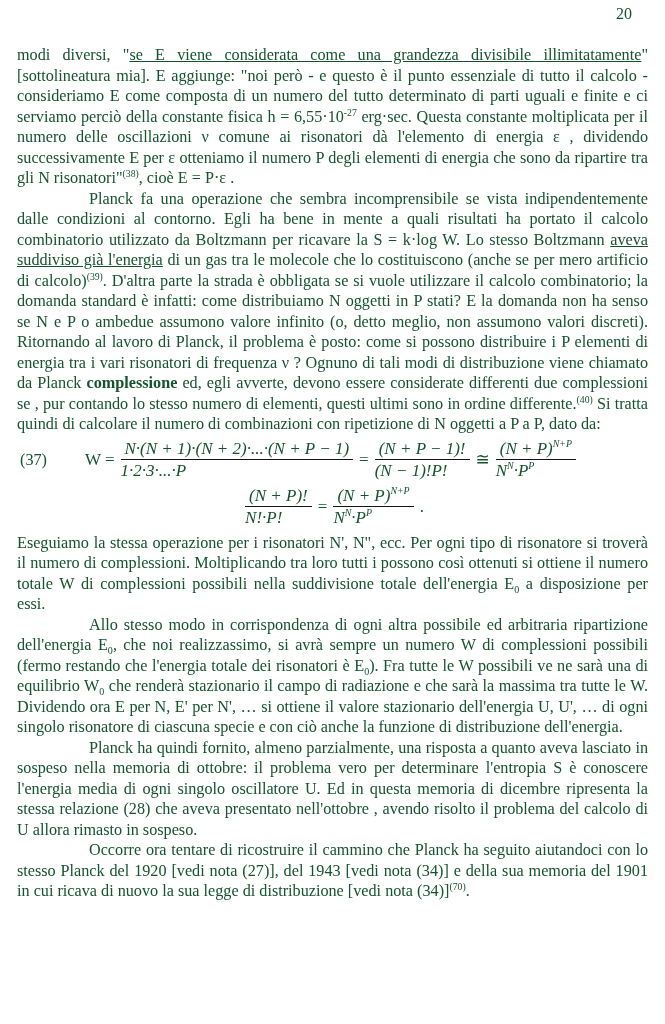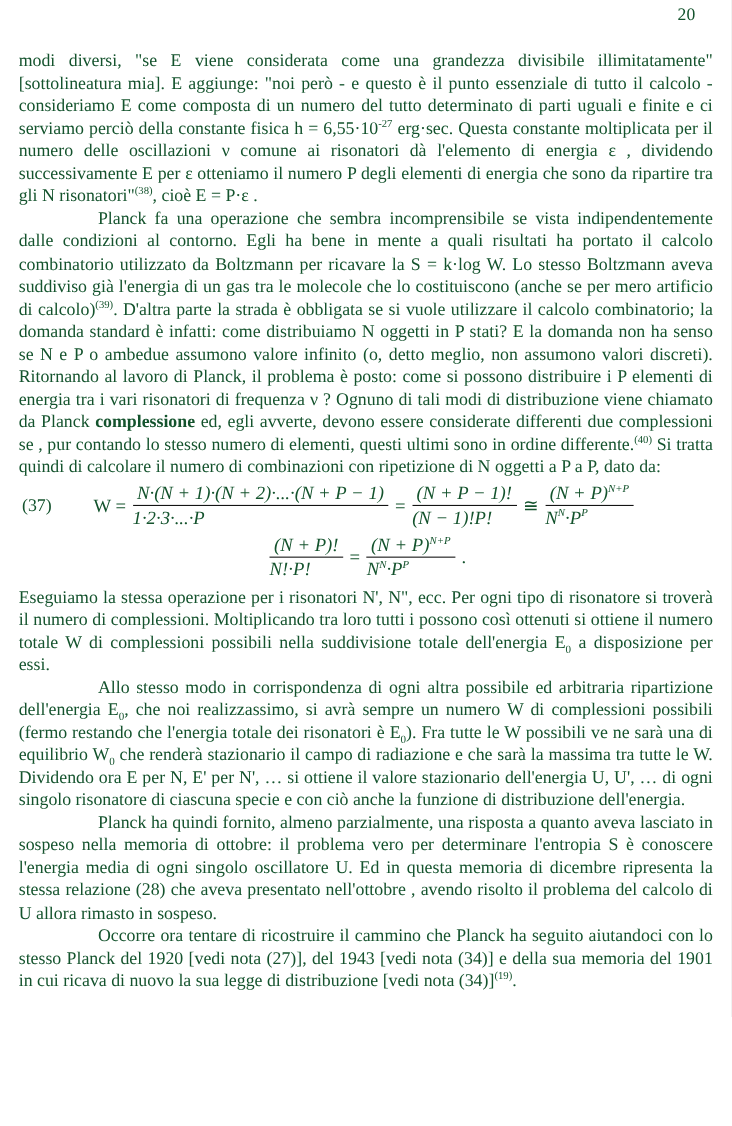--- a/index.html
+++ b/index.html
@@ -10,21 +10,21 @@
   }
   .page-number {
     position:absolute; top:5px; right:33px; font-size:16px;
   }
   .doc-body {
     position:absolute; top:45px; left:17px; width:631px;
     font-size:16.2px; line-height:20.5px; text-align:justify;
   }
   .doc-body p { margin:0; }
   p.indent { text-indent:72px; }
-  .u { }
+  .u { text-decoration:underline; }
   .b { font-weight:bold; }
   sup.sup { font-size:0.60em; line-height:0; }
   sub.sub { font-size:0.62em; line-height:0; }
   .equation {
     position:relative; text-align:center; margin:4px 0 5px 0;
     font-size:17px; line-height:1.15; white-space:nowrap;text-decoration:underline;
   }
   .eq-label {
     position:absolute; left:3px; top:50%; transform:translateY(-50%);
     font-size:16.2px; font-style:normal;
@@ -41,15 +41,15 @@
 <div class="page">
   <div class="page-number">20</div>
   <div class="doc-body">
       <p><span>modi diversi, "</span><span class="u">se E viene considerata come una grandezza divisibile illimitatamente</span><span>" [sottolineatura mia]. E aggiunge: "noi però - e questo è il punto essenziale di tutto il calcolo - consideriamo E come composta di un numero del tutto determinato di parti uguali e finite e ci serviamo perciò della constante fisica h = 6,55·10</span><sup class="sup">-27</sup><span> erg·sec. Questa constante moltiplicata per il numero delle oscillazioni ν comune ai risonatori dà l'elemento di energia ε , dividendo successivamente E per ε  otteniamo il numero P degli elementi di energia che sono da ripartire tra gli N risonatori"</span><sup class="sup">(38)</sup><span>, cioè E = P·ε .</span></p>
       <p class="indent"><span>Planck fa una operazione che sembra incomprensibile se vista indipendentemente dalle condizioni al contorno. Egli ha bene in mente a quali risultati ha portato il calcolo combinatorio utilizzato da Boltzmann per ricavare la S = k·log W. Lo stesso Boltzmann </span><span class="u">aveva suddiviso già l'energia</span><span> di un gas tra le molecole che lo costituiscono (anche se per mero artificio di calcolo)</span><sup class="sup">(39)</sup><span>. D'altra parte la strada è obbligata se si vuole utilizzare il calcolo combinatorio; la domanda standard è infatti: come distribuiamo N oggetti in P stati? E la domanda non ha senso se N e P o ambedue assumono valore infinito (o, detto meglio, non assumono valori discreti). Ritornando al lavoro di Planck, il problema è posto: come si possono distribuire i P elementi di energia tra i vari risonatori di frequenza ν ? Ognuno di tali modi di distribuzione viene chiamato da Planck </span><span class="b">complessione</span><span> ed, egli avverte, devono essere considerate differenti due complessioni se , pur contando lo stesso numero di elementi, questi ultimi sono in ordine differente.</span><sup class="sup">(40)</sup><span> Si tratta quindi di calcolare il numero di combinazioni con ripetizione di N oggetti a P a P, dato da:</span></p>
       <div class="equation"><span class="eq-label">(37)</span><span class="eq-op"><span>W = </span></span><span class="frac"><span class="num"><span>N·(N + 1)·(N + 2)·...·(N + P − 1)</span></span><span class="den"><span>1·2·3·...·P</span></span></span><span class="eq-op"><span> = </span></span><span class="frac"><span class="num"><span>(N + P − 1)!</span></span><span class="den"><span>(N − 1)!P!</span></span></span><span class="eq-op"><span> ≅ </span></span><span class="frac"><span class="num"><span>(N + P)</span><sup class="sup">N+P</sup></span><span class="den"><span>N</span><sup class="sup">N</sup><span>·P</span><sup class="sup">P</sup></span></span></div>
       <div class="equation"><span class="frac"><span class="num"><span>(N + P)!</span></span><span class="den"><span>N!·P!</span></span></span><span class="eq-op"><span> = </span></span><span class="frac"><span class="num"><span>(N + P)</span><sup class="sup">N+P</sup></span><span class="den"><span>N</span><sup class="sup">N</sup><span>·P</span><sup class="sup">P</sup></span></span><span class="eq-op"><span> .</span></span></div>
       <p><span>Eseguiamo la stessa operazione per i risonatori N', N", ecc. Per ogni tipo di risonatore si troverà il numero di complessioni. Moltiplicando tra loro tutti i possono così ottenuti si ottiene il numero totale W di complessioni possibili nella suddivisione totale dell'energia E</span><sub class="sub">0</sub><span> a disposizione per essi.</span></p>
       <p class="indent"><span>Allo stesso modo in corrispondenza di ogni altra possibile ed arbitraria ripartizione dell'energia E</span><sub class="sub">0</sub><span>, che noi realizzassimo, si avrà sempre un numero W di complessioni possibili (fermo restando che l'energia totale dei risonatori è E</span><sub class="sub">0</sub><span>). Fra tutte le W possibili ve ne sarà una di equilibrio W</span><sub class="sub">0</sub><span> che renderà stazionario il campo di radiazione e che sarà la massima tra tutte le W. Dividendo ora E per N, E' per N', … si ottiene il valore stazionario dell'energia U, U', … di ogni singolo risonatore di ciascuna specie e con ciò anche la funzione di distribuzione dell'energia.</span></p>
       <p class="indent"><span>Planck ha quindi fornito, almeno parzialmente, una risposta a quanto aveva lasciato in sospeso nella memoria di ottobre: il problema vero per determinare l'entropia S è conoscere l'energia media di ogni singolo oscillatore U. Ed in questa memoria di dicembre ripresenta la stessa relazione (28) che aveva presentato nell'ottobre , avendo risolto il problema del calcolo di U allora rimasto in sospeso.</span></p>
-      <p class="indent"><span>Occorre ora tentare di ricostruire il cammino che Planck ha seguito aiutandoci con lo stesso Planck del 1920 [vedi nota (27)], del 1943 [vedi nota (34)] e della sua memoria del 1901 in cui ricava di nuovo la sua legge di distribuzione [vedi nota (34)]</span><sup class="sup">(19)</sup><span>.</span></p>
+      <p class="indent"><span>Occorre ora tentare di ricostruire il cammino che Planck ha seguito aiutandoci con lo stesso Planck del 1920 [vedi nota (27)], del 1943 [vedi nota (34)] e della sua memoria del 1901 in cui ricava di nuovo la sua legge di distribuzione [vedi nota (34)]</span><sup class="sup">(70)</sup><span>.</span></p>
     </div>
 </div>
 
 </body></html>

